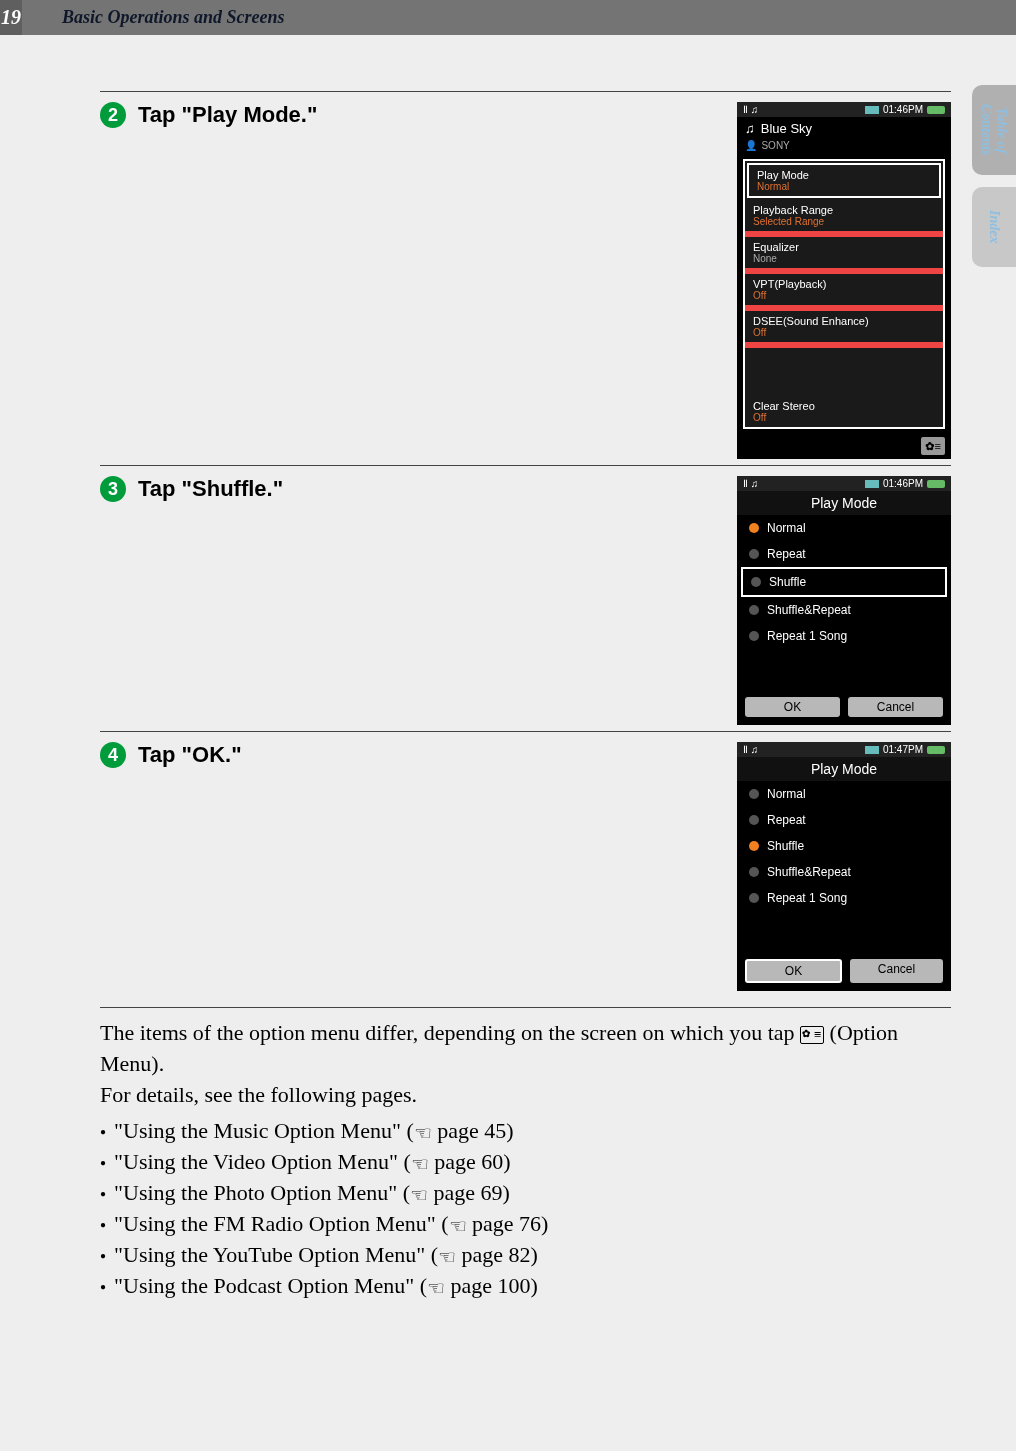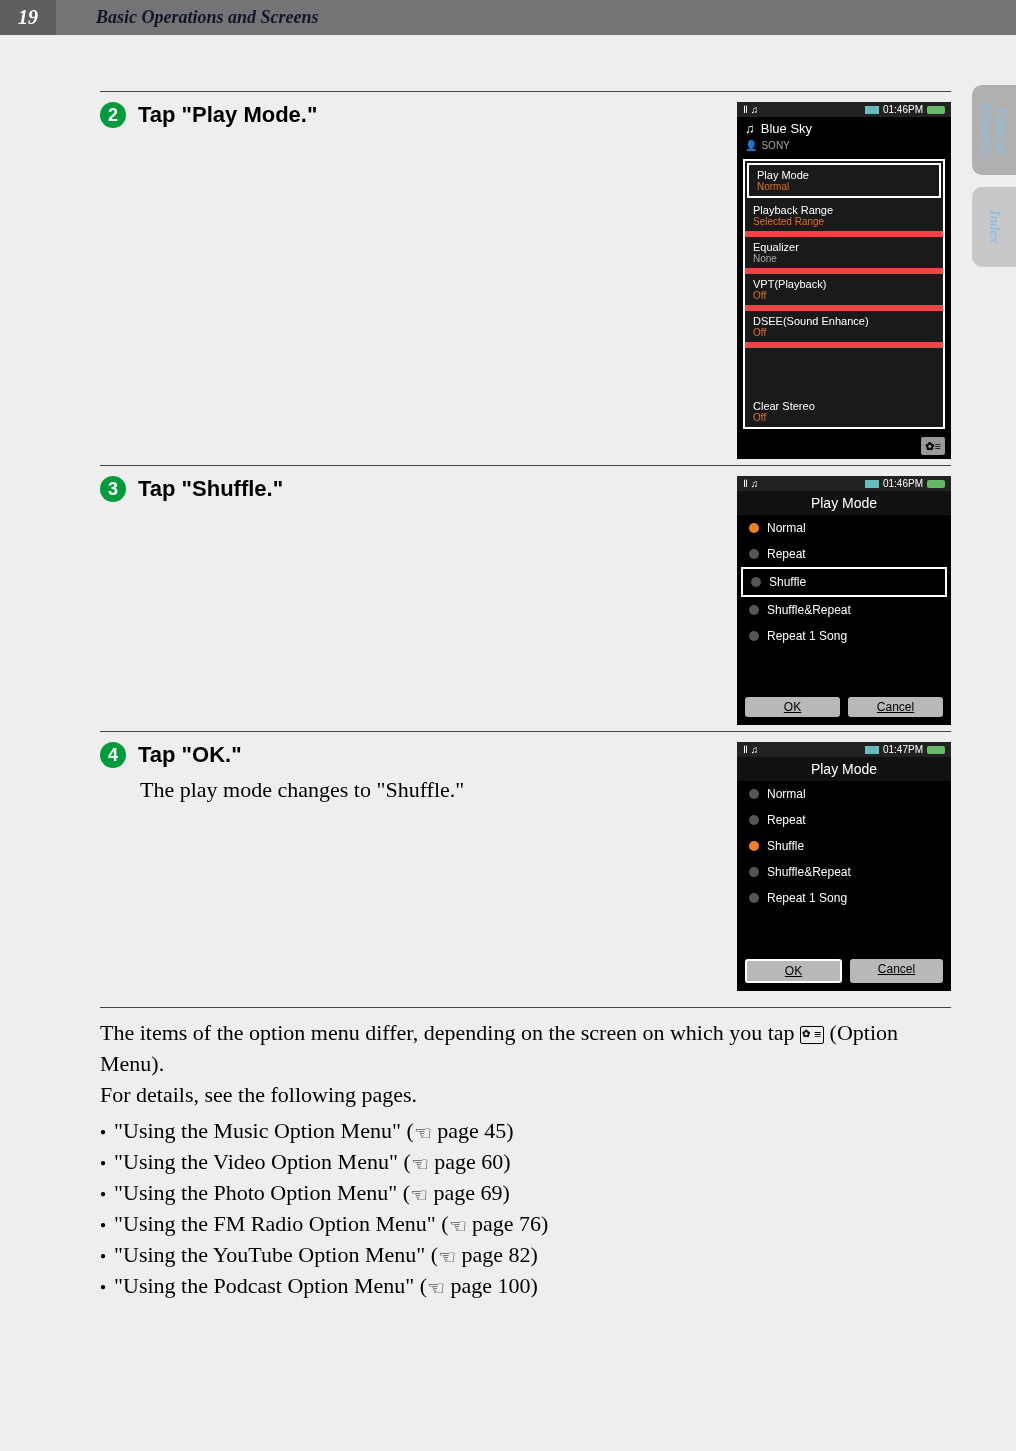--- a/index.html
+++ b/index.html
@@ -10,21 +10,21 @@
       font-family: Georgia, 'Times New Roman', serif;
       position: relative;
     }
     .top-bar {
       height: 35px;
       background: #747474;
       display: flex;
       align-items: center;
     }
     .page-num-box {
-      width: 56px;
+      width: 22px;
       height: 100%;
       background: #5f5f5f;
       color: #fff;
       font-size: 20px;
       font-weight: bold;
       font-style: italic;
       display: flex;
       align-items: center;
       justify-content: center;
     }
@@ -179,21 +179,20 @@
       margin-top: 40px;
     }
     .device-btn {
       flex: 1;
       background: #b8b8b8;
       color: #000;
       text-align: center;
       font-size: 12px;
       padding: 3px 0;
       border-radius: 3px;
-      text-decoration: underline;
     }
     .device-btn.highlighted {
       border: 2px solid #fff;
     }
     .paragraph {
       font-size: 22px;
       color: #000;
       line-height: 1.4;
     }
     .option-menu-inline-icon {
@@ -398,21 +397,20 @@
     </div>
   </div>
 
   <hr class="divider">
   <div class="step-row">
     <div class="step-text-col">
       <div class="step-header">
         <div class="step-badge badge-green">4</div>
         <div class="step-title">Tap "OK."</div>
       </div>
-      <div class="step-body">The play mode changes to "Shuffle."</div>
     </div>
     <div class="screenshot">
       <div class="device-screen">
         <div class="device-status">
           <span>Ⅱ ♫</span>
           <span class="status-right">
             <span class="wifi-ico"></span>
             <span>01:47PM</span>
             <span class="batt-ico"></span>
           </span>

